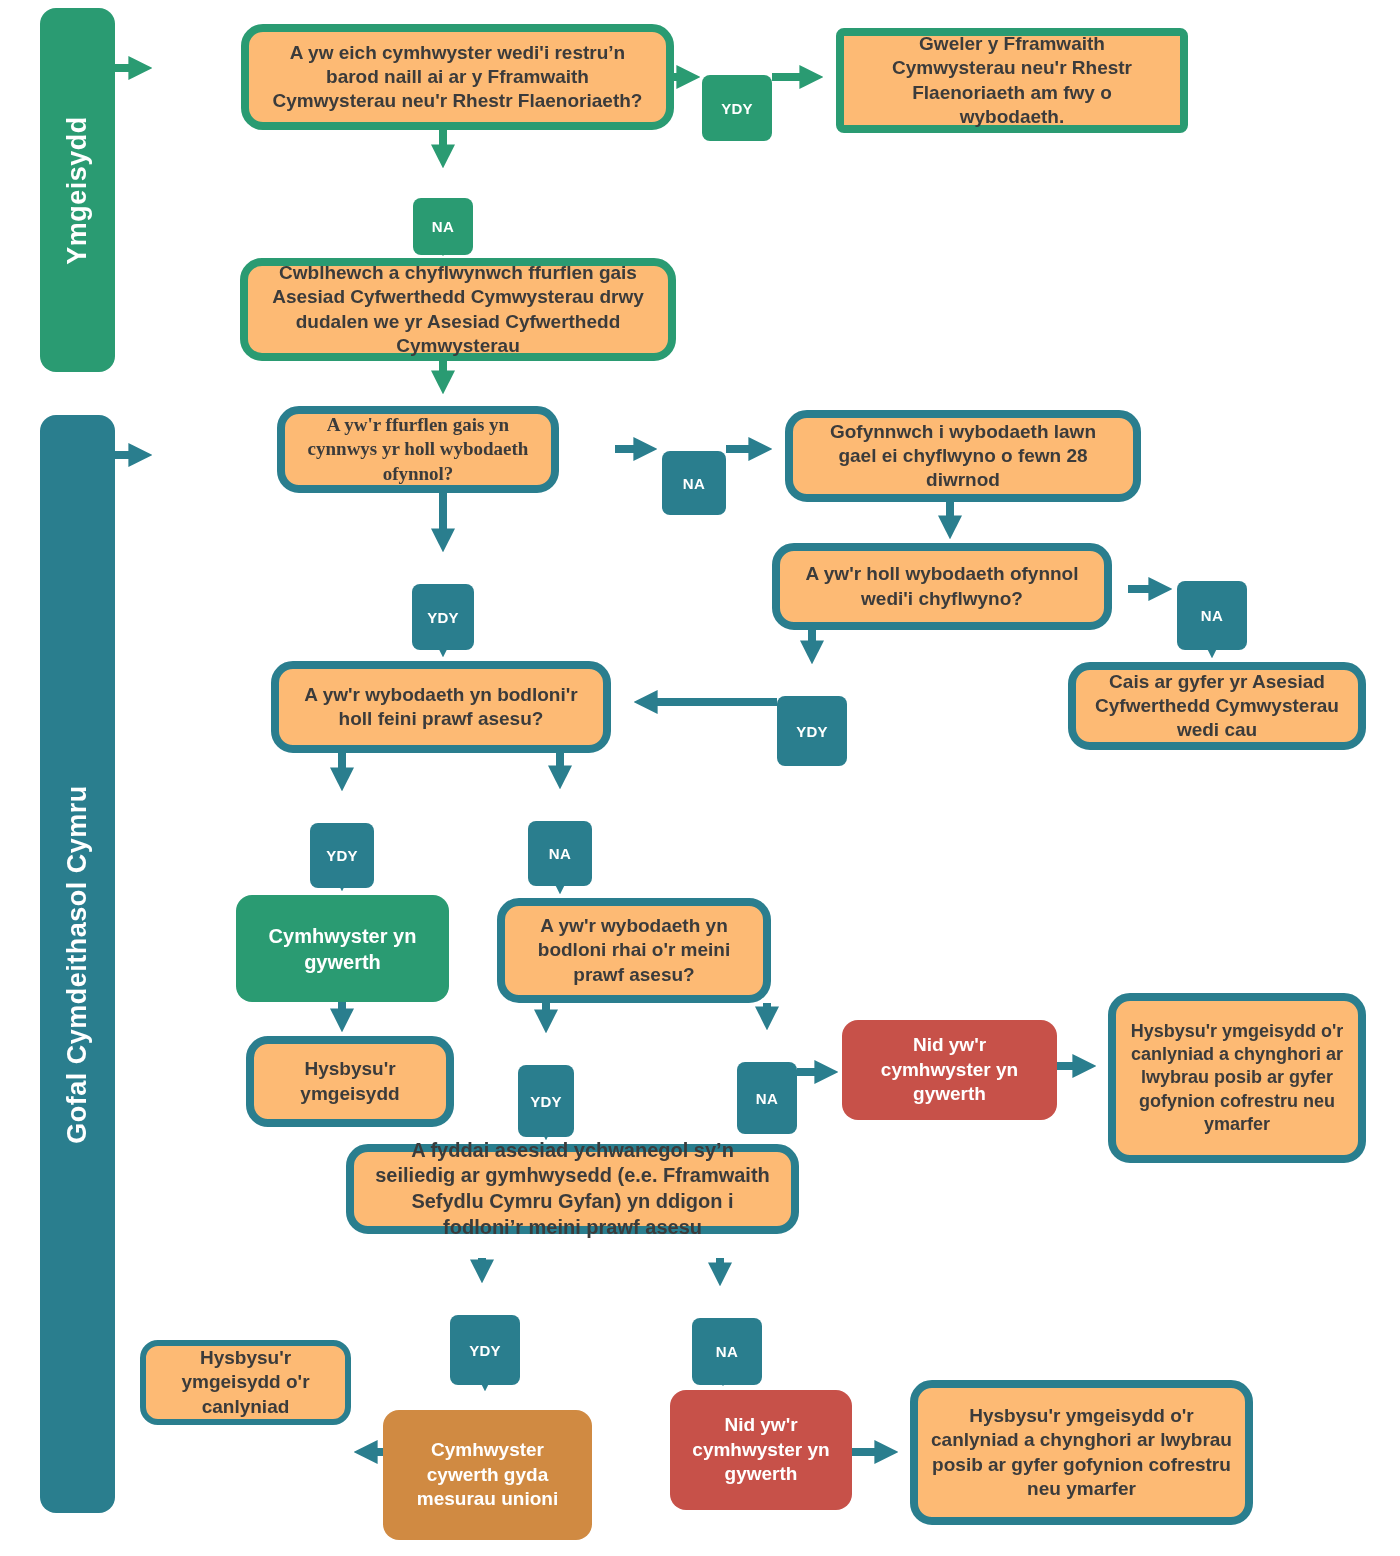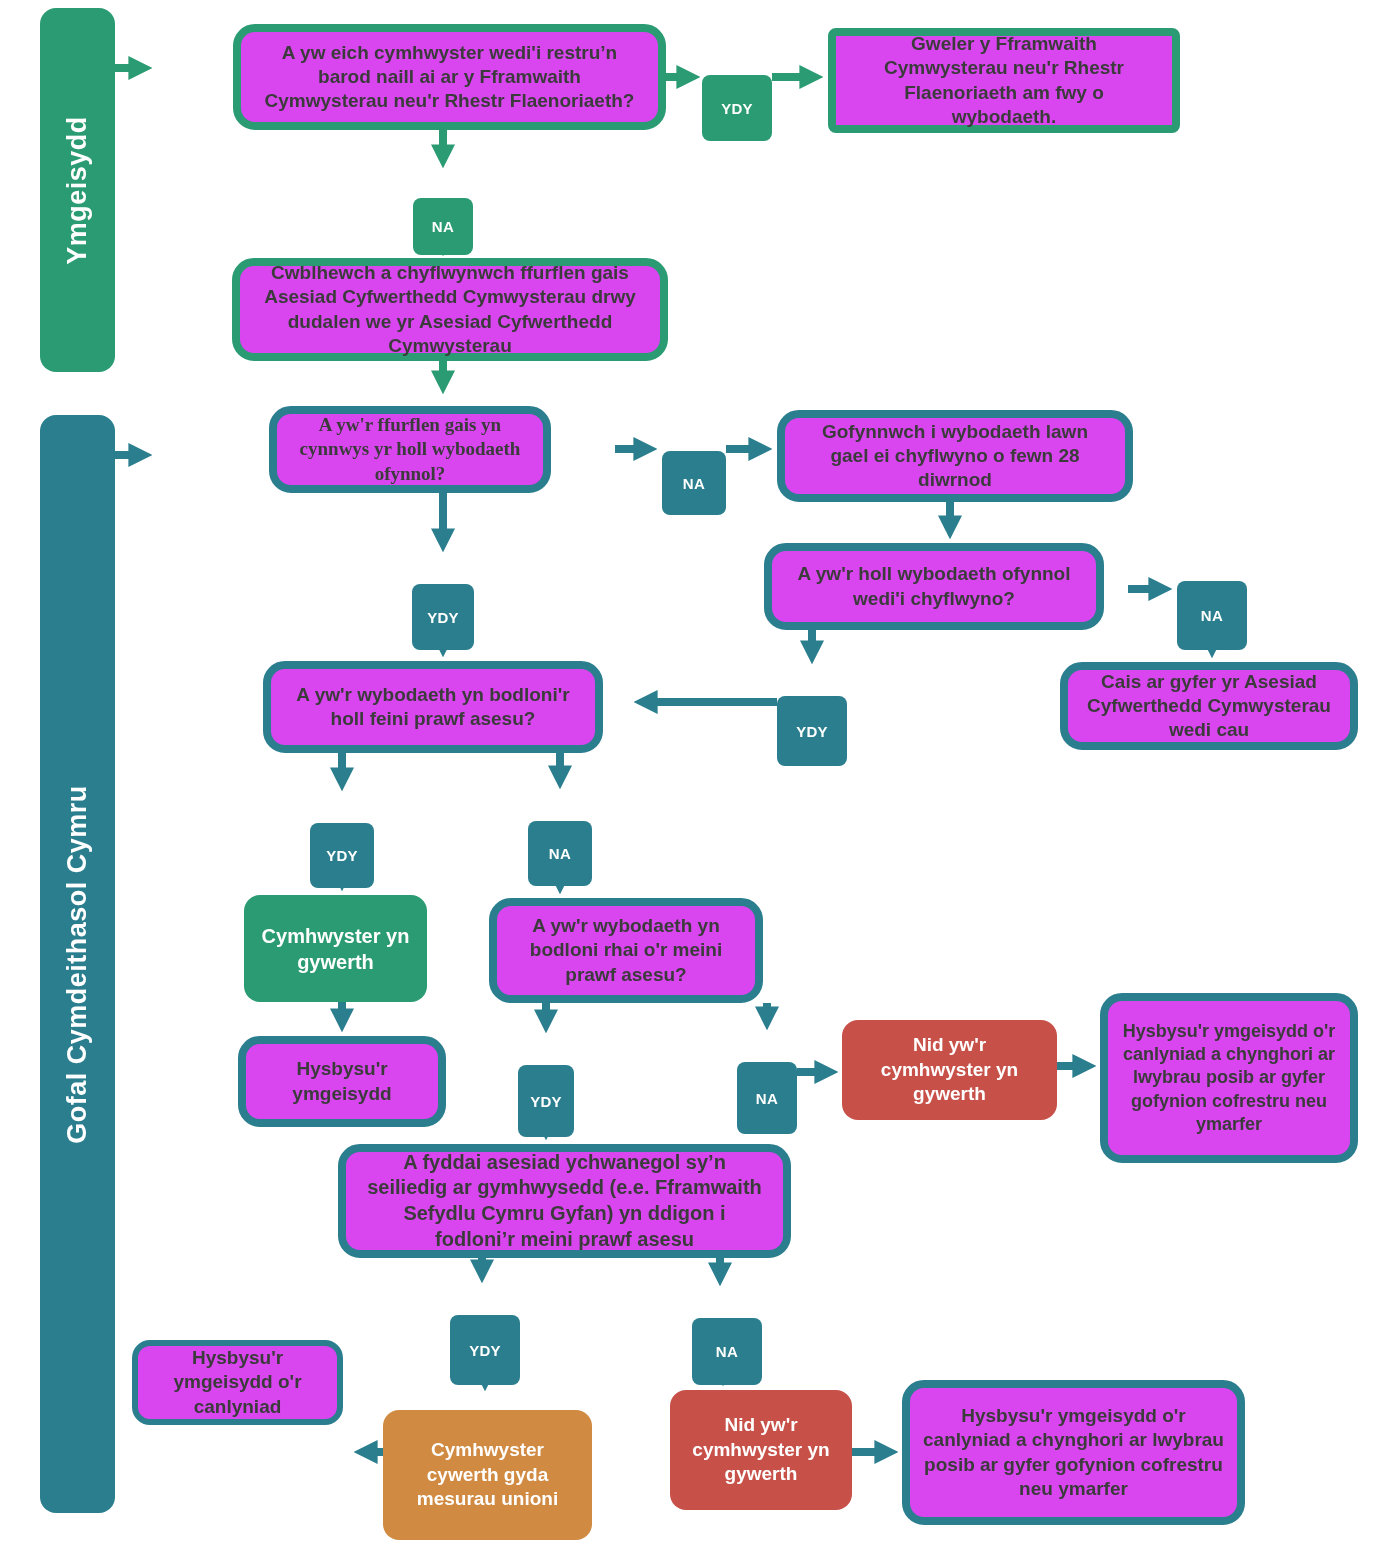--- a/index.html
+++ b/index.html
@@ -9,23 +9,23 @@
   }
   #arrows{position:absolute;left:0;top:0;width:1400px;height:1556px;pointer-events:none;}
 
   
   .bar{position:absolute;border-radius:16px;display:flex;align-items:center;justify-content:center;}
   .bar span{transform:rotate(-90deg);white-space:nowrap;color:#fff;font-weight:700;font-size:27px;letter-spacing:.5px;}
   #bar1{left:40px;top:8px;width:75px;height:364px;background:var(--green);}
   #bar2{left:40px;top:415px;width:75px;height:1098px;background:var(--teal);}
 
   
-  .box{position:absolute;background:#d946ef;border-radius:22px;box-sizing:border-box;
+  .box{position:absolute;background:#fdba74;border-radius:22px;box-sizing:border-box;
        display:flex;align-items:center;justify-content:center;text-align:center;
-       font-weight:700;color:#3b3b3b;font-size:19px;line-height:1.28;padding:6px 18px;}
+       font-weight:700;color:#3b3b3b;font-size:19px;line-height:1.28;padding:6px 18px;margin-left:8px;}
   .box.g{border:8px solid var(--green);}
   .box.t{border:8px solid var(--teal);}
 
   
   .sq{position:absolute;border-radius:8px;display:flex;align-items:center;justify-content:center;
       color:#fff;font-weight:700;font-size:15px;letter-spacing:.3px;margin-top:28px;}
   .sq.g{background:var(--green);}
   .sq.t{background:var(--teal);}
 
   
@@ -42,28 +42,28 @@
   #na2{left:662px;top:423px;width:64px;height:64px;}
   #request{left:777px;top:410px;width:356px;height:92px;}
   #q3{left:764px;top:543px;width:340px;height:87px;}
   #na3{left:1177px;top:553px;width:70px;height:69px;}
   #closed{left:1060px;top:662px;width:298px;height:88px;}
   #ydy2{left:412px;top:556px;width:62px;height:66px;}
   #q4{left:263px;top:661px;width:340px;height:92px;}
   #ydy3{left:777px;top:668px;width:70px;height:70px;}
   #ydy4{left:310px;top:795px;width:64px;height:65px;}
   #na4{left:528px;top:793px;width:64px;height:65px;}
-  #green_eq{left:244px;top:895px;width:183px;height:107px;background:var(--green);}
+  #green_eq{left:236px;top:895px;width:213px;height:107px;background:var(--green);}
   #notify1{left:238px;top:1036px;width:208px;height:91px;}
   #q5{left:489px;top:898px;width:274px;height:105px;}
   #ydy5{left:518px;top:1037px;width:56px;height:72px;}
   #na5{left:737px;top:1034px;width:60px;height:72px;}
   #red1{left:842px;top:1020px;width:215px;height:100px;background:var(--red);font-size:19px;}
   #routes1{left:1100px;top:993px;width:258px;height:170px;font-size:18px;padding:6px 12px;}
-  #q6{left:338px;top:1144px;width:453px;height:114px;font-size:20px;}
+  #q6{left:338px;top:1144px;width:453px;height:90px;font-size:20px;}
   #ydy6{left:450px;top:1287px;width:70px;height:70px;}
   #na6{left:692px;top:1290px;width:70px;height:67px;}
   #orange_eq{left:383px;top:1395px;width:209px;height:130px;background:var(--orange);font-size:19px;margin-top:15px;}
   #notify_out{left:132px;top:1340px;width:211px;height:85px;border-width:6px;border-radius:18px;}
   #red2{left:670px;top:1390px;width:182px;height:120px;background:var(--red);font-size:19px;}
   #routes2{left:902px;top:1380px;width:343px;height:145px;font-size:19px;padding:6px 12px;}
 
   .al{stroke-width:8;fill:none;}
   .al.g{stroke:var(--green);}
   .al.t{stroke:var(--teal);}

